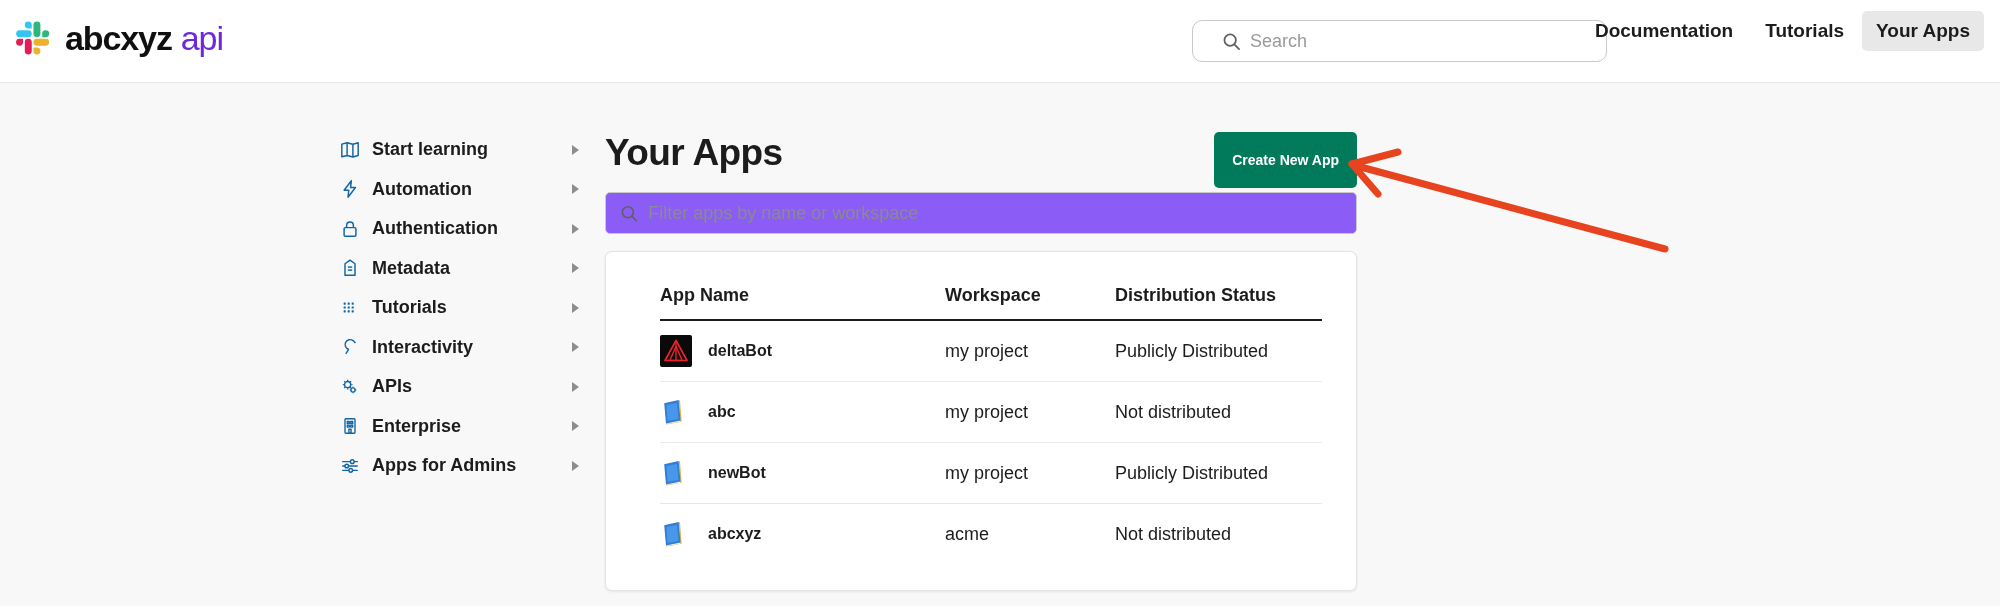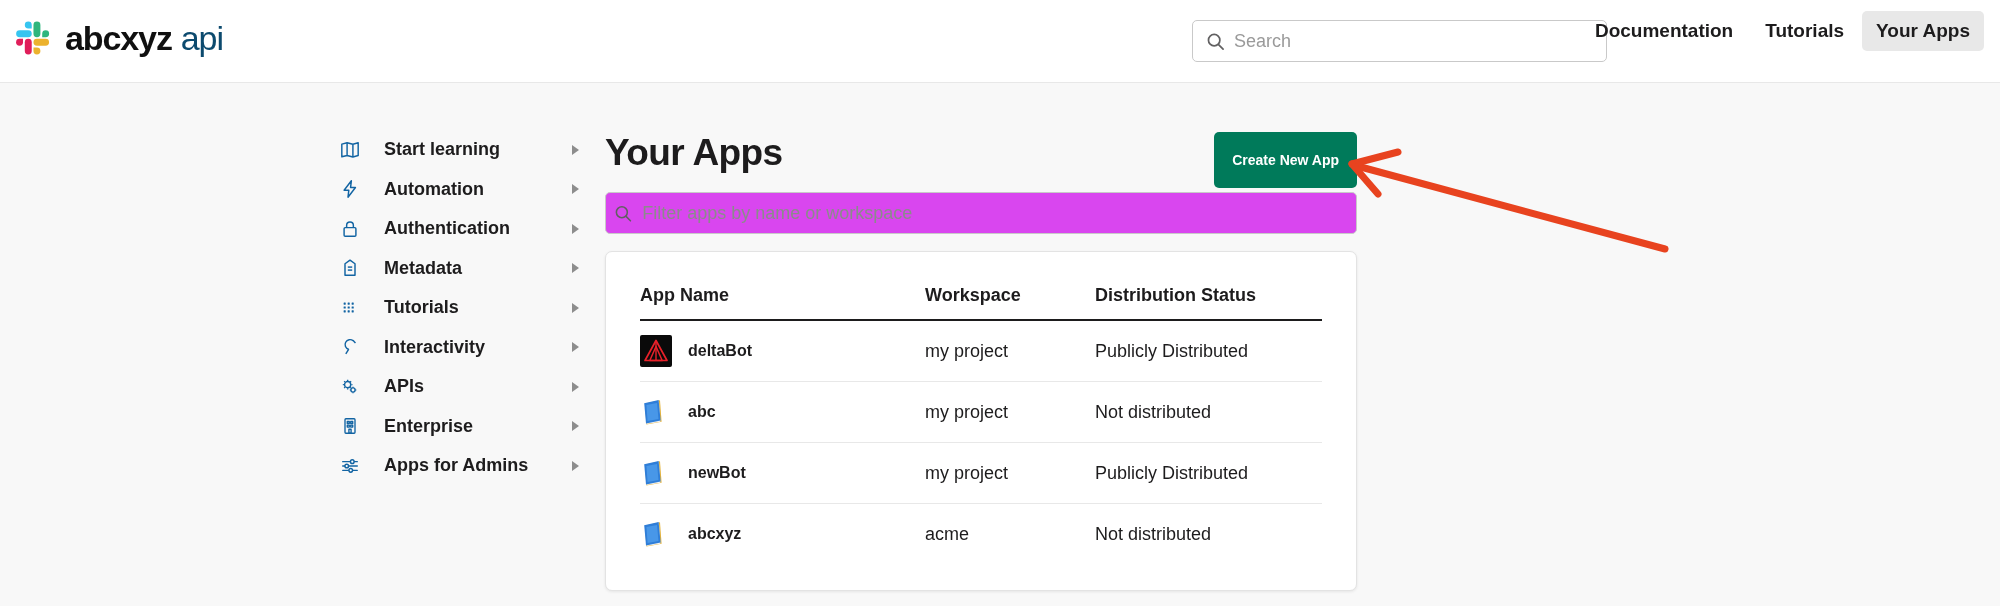--- a/index.html
+++ b/index.html
@@ -33,34 +33,34 @@
   }
   .slack-mark { width: 40px; height: 40px; display: block; }
   .brand-word {
     font-size: 34px;
     letter-spacing: -1.1px;
     display: flex;
     align-items: baseline;
     gap: 9px;
   }
   .brand-slack { font-weight: 700; color: #101010; }
-  .brand-api { font-weight: 400; color: #0c4a6e; }
+  .brand-api { font-weight: 400; color: #6d28d9; }
 
   .search-box {
     position: absolute;
     left: 1192px;
     top: 20px;
     width: 415px;
     height: 42px;
     border: 1px solid #c9c9c9;
-    border-radius: 5px;
+    border-radius: 10px;
     background: #fff;
     display: flex;
     align-items: center;
-    padding: 0 13px;
+    padding: 0 29px;
     gap: 9px;
     cursor: text;
   }
   .search-box svg { flex: 0 0 auto; }
   .search-box input {
     border: none;
     outline: none;
     font-size: 18px;
     font-family: "Liberation Sans", sans-serif;
     color: #1d1c1d;
@@ -109,21 +109,21 @@
     flex: 0 0 28px;
     display: flex;
     align-items: center;
     justify-content: flex-start;
     color: #1264a3;
   }
   .side-label {
     font-size: 18px;
     font-weight: 700;
     color: #1d1c1d;
-    margin-left: 16px;
+    margin-left: 4px;
     white-space: nowrap;
   }
   .side-caret {
     position: absolute;
     right: 11px;
     width: 0; height: 0;
     border-left: 7px solid #8d8d8d;
     border-top: 5px solid transparent;
     border-bottom: 5px solid transparent;
   }
@@ -161,24 +161,24 @@
     padding: 20px 18px;
     cursor: pointer;
     white-space: nowrap;
   }
 
   .filter-box {
     margin-top: 12px;
     height: 42px;
     border: 1px solid #c9c9c9;
     border-radius: 5px;
-    background: #d946ef;
-    display: flex;
-    align-items: center;
-    padding: 0 8px;
+    background: #8b5cf6;
+    display: flex;
+    align-items: center;
+    padding: 0 14px;
     gap: 10px;
     cursor: text;
   }
   .filter-box input {
     border: none;
     outline: none;
     font-size: 18px;
     font-family: "Liberation Sans", sans-serif;
     color: #1d1c1d;
     background: transparent;
@@ -186,21 +186,21 @@
     height: 100%;
   }
   .filter-box input::placeholder { color: #8b8b8b; }
 
   .card {
     margin-top: 17px;
     background: #ffffff;
     border: 1px solid #e3e3e3;
     border-radius: 7px;
     box-shadow: 0 1px 3px rgba(0,0,0,.08);
-    padding: 33px 34px 36px 34px;
+    padding: 33px 34px 36px 54px;
   }
   table.apps {
     width: 100%;
     border-collapse: collapse;
     table-layout: fixed;
   }
   table.apps th {
     text-align: left;
     font-size: 18px;
     font-weight: 700;

